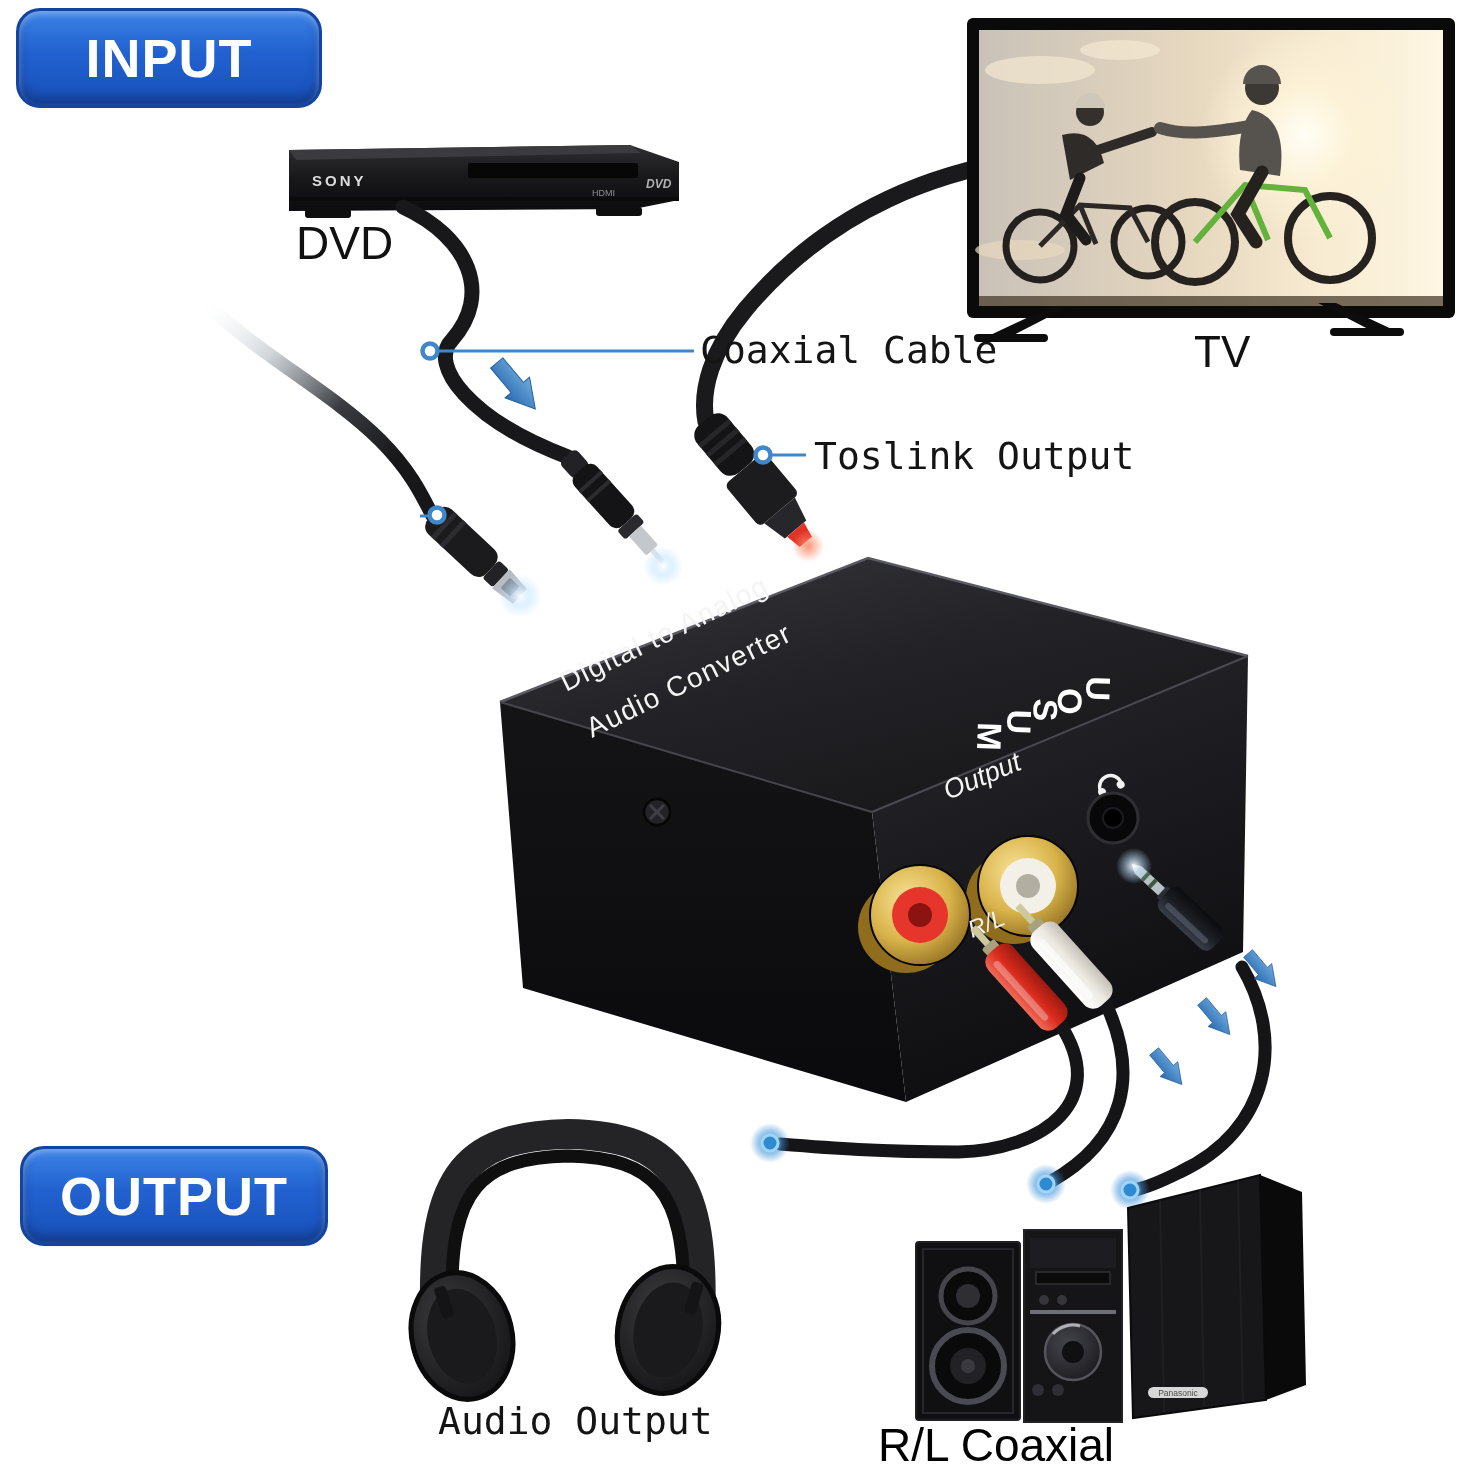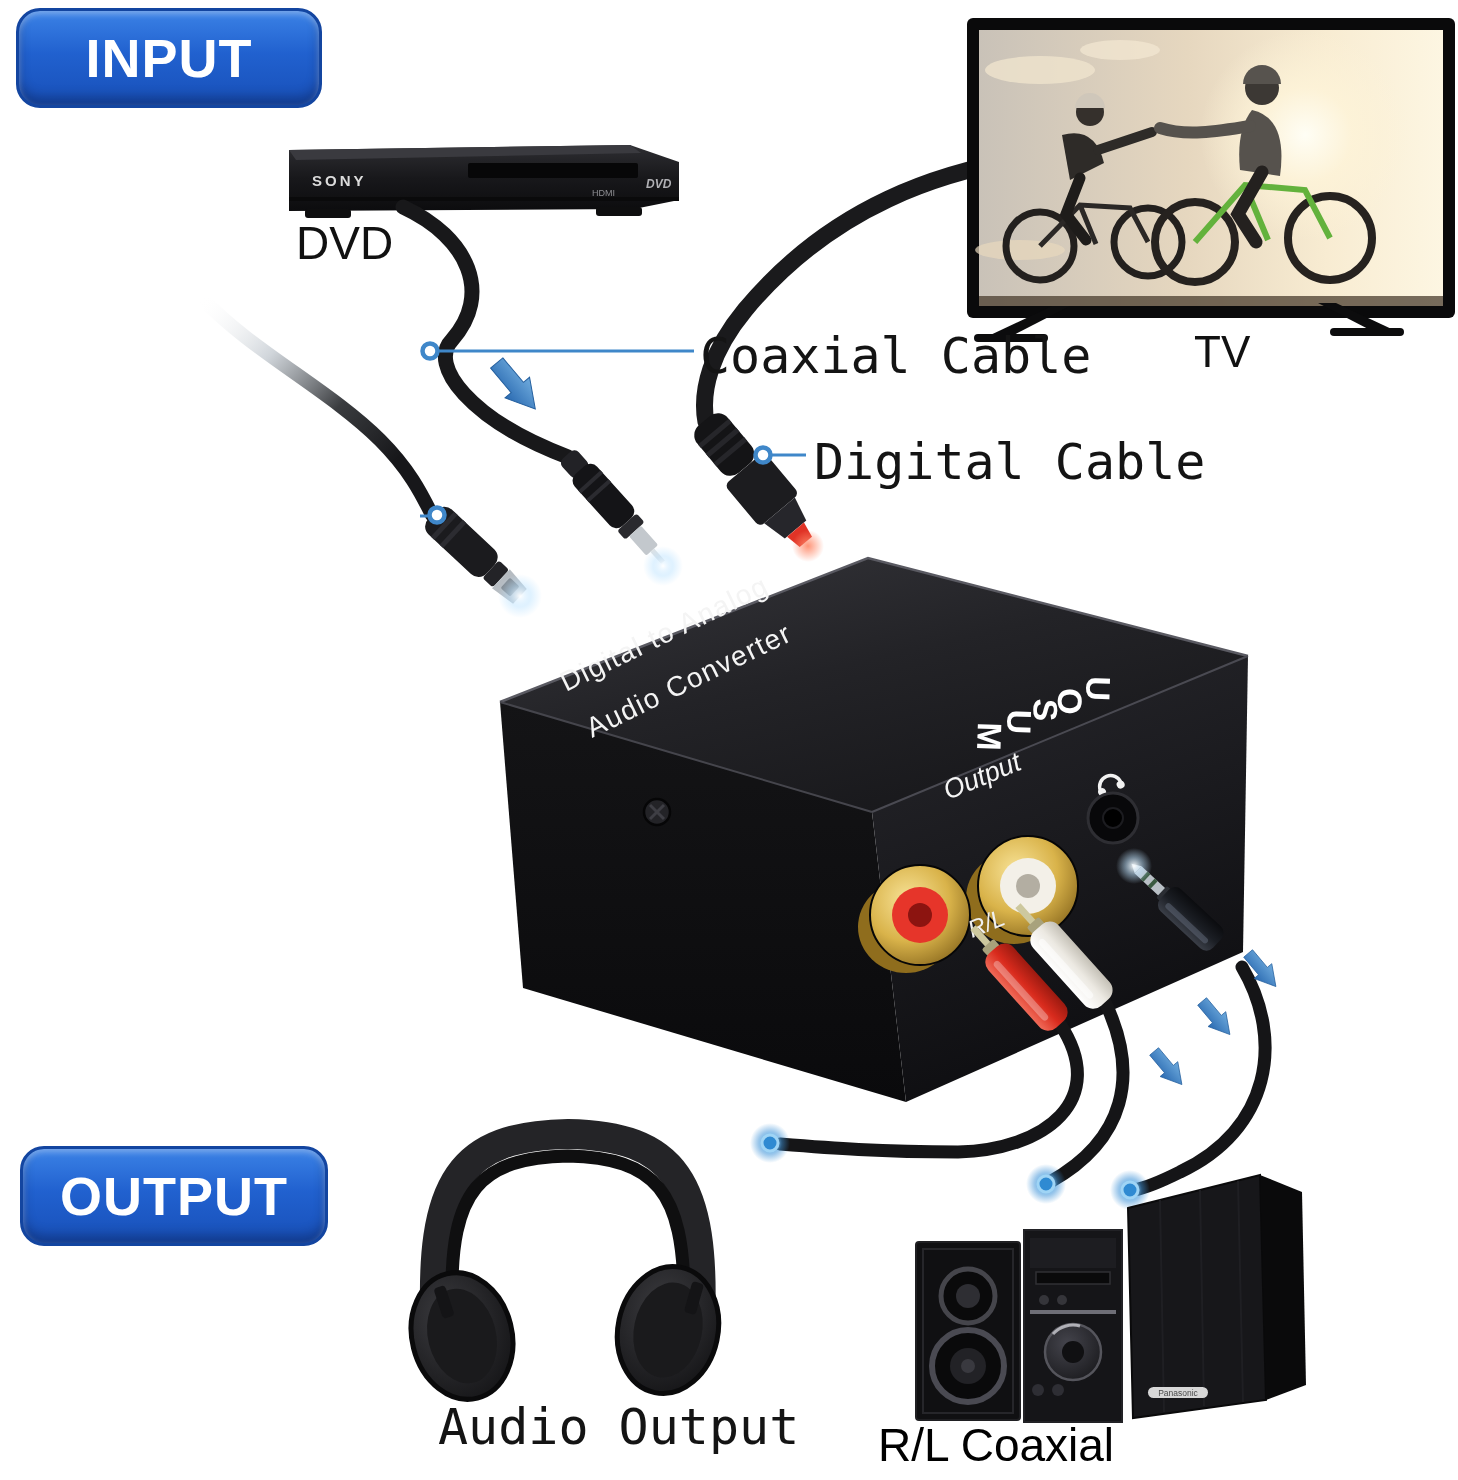--- a/index.html
+++ b/index.html
@@ -7,21 +7,21 @@
           font-family:"Liberation Sans",sans-serif;}
   .layer-svg{position:absolute;left:0;top:0;z-index:1;}
   .badge{position:absolute;z-index:3;display:flex;align-items:center;justify-content:center;
          color:#ffffff;font-weight:bold;font-size:54px;letter-spacing:1px;
          background:linear-gradient(180deg,#3b82e6 0%,#2161cf 45%,#1850b9 100%);
          border:3px solid #1345a0;border-radius:24px;
          box-shadow:inset 0 3px 6px rgba(255,255,255,.35), inset 0 -8px 12px rgba(0,0,20,.28);}
   .badge-input{left:16px;top:8px;width:300px;height:94px;}
   .badge-output{left:20px;top:1146px;width:302px;height:94px;}
   .lbl{position:absolute;z-index:3;color:#141414;white-space:nowrap;line-height:1;
-       font-family:"DejaVu Sans Mono","Liberation Mono",monospace;font-size:50px;}
+       font-family:"DejaVu Sans Mono","Liberation Mono",monospace;font-size:38px;}
   .lbl-sans{font-family:"Liberation Sans",sans-serif;color:#111;}
   .lbl-dvd{left:296px;top:220px;font-size:46px;}
   .lbl-tv{left:1194px;top:330px;font-size:44px;}
   .lbl-coax{left:700px;top:331px;}
   .lbl-toslink{left:814px;top:437px;}
   .lbl-usb{left:62px;top:498px;font-size:37px;}
   .lbl-audio{left:438px;top:1402px;text-align:center;}
   .lbl-rl{left:878px;top:1422px;font-size:46px;color:#000;}
 </style>
 </head>
@@ -356,17 +356,17 @@
     <text x="1178" y="1396" font-size="8.5" fill="#4a4a4a" text-anchor="middle" font-family="Liberation Sans, sans-serif">Panasonic</text>
   </g>
 </svg>
 
 <div class="badge badge-input">INPUT</div>
 <div class="badge badge-output">OUTPUT</div>
 
 <div class="lbl lbl-sans lbl-dvd">DVD</div>
 <div class="lbl lbl-sans lbl-tv">TV</div>
 <div class="lbl lbl-coax">Coaxial Cable</div>
-<div class="lbl lbl-toslink">Digital Cable</div>
+<div class="lbl lbl-toslink">Toslink Output</div>
 <div class="lbl lbl-audio">Audio Output</div>
 <div class="lbl lbl-sans lbl-rl">R/L Coaxial</div>
 
 </div>
 
 </body></html>

